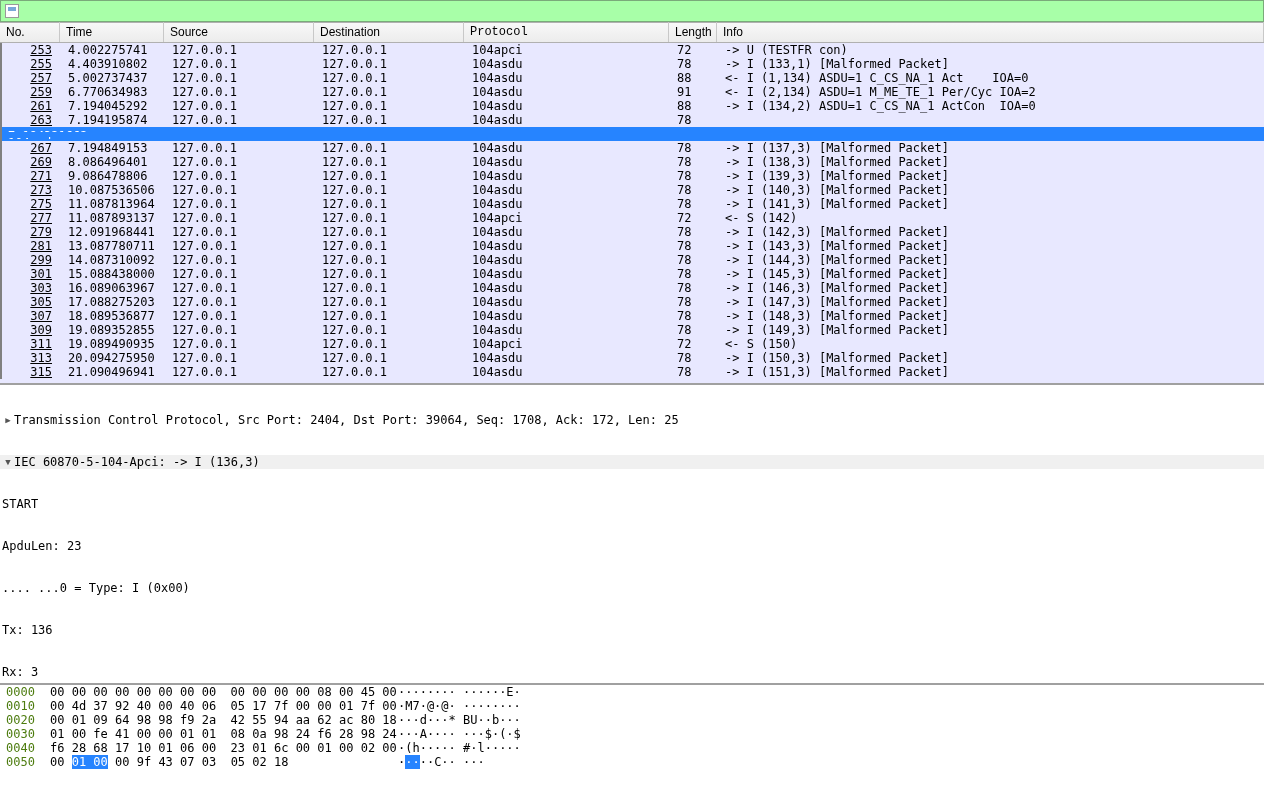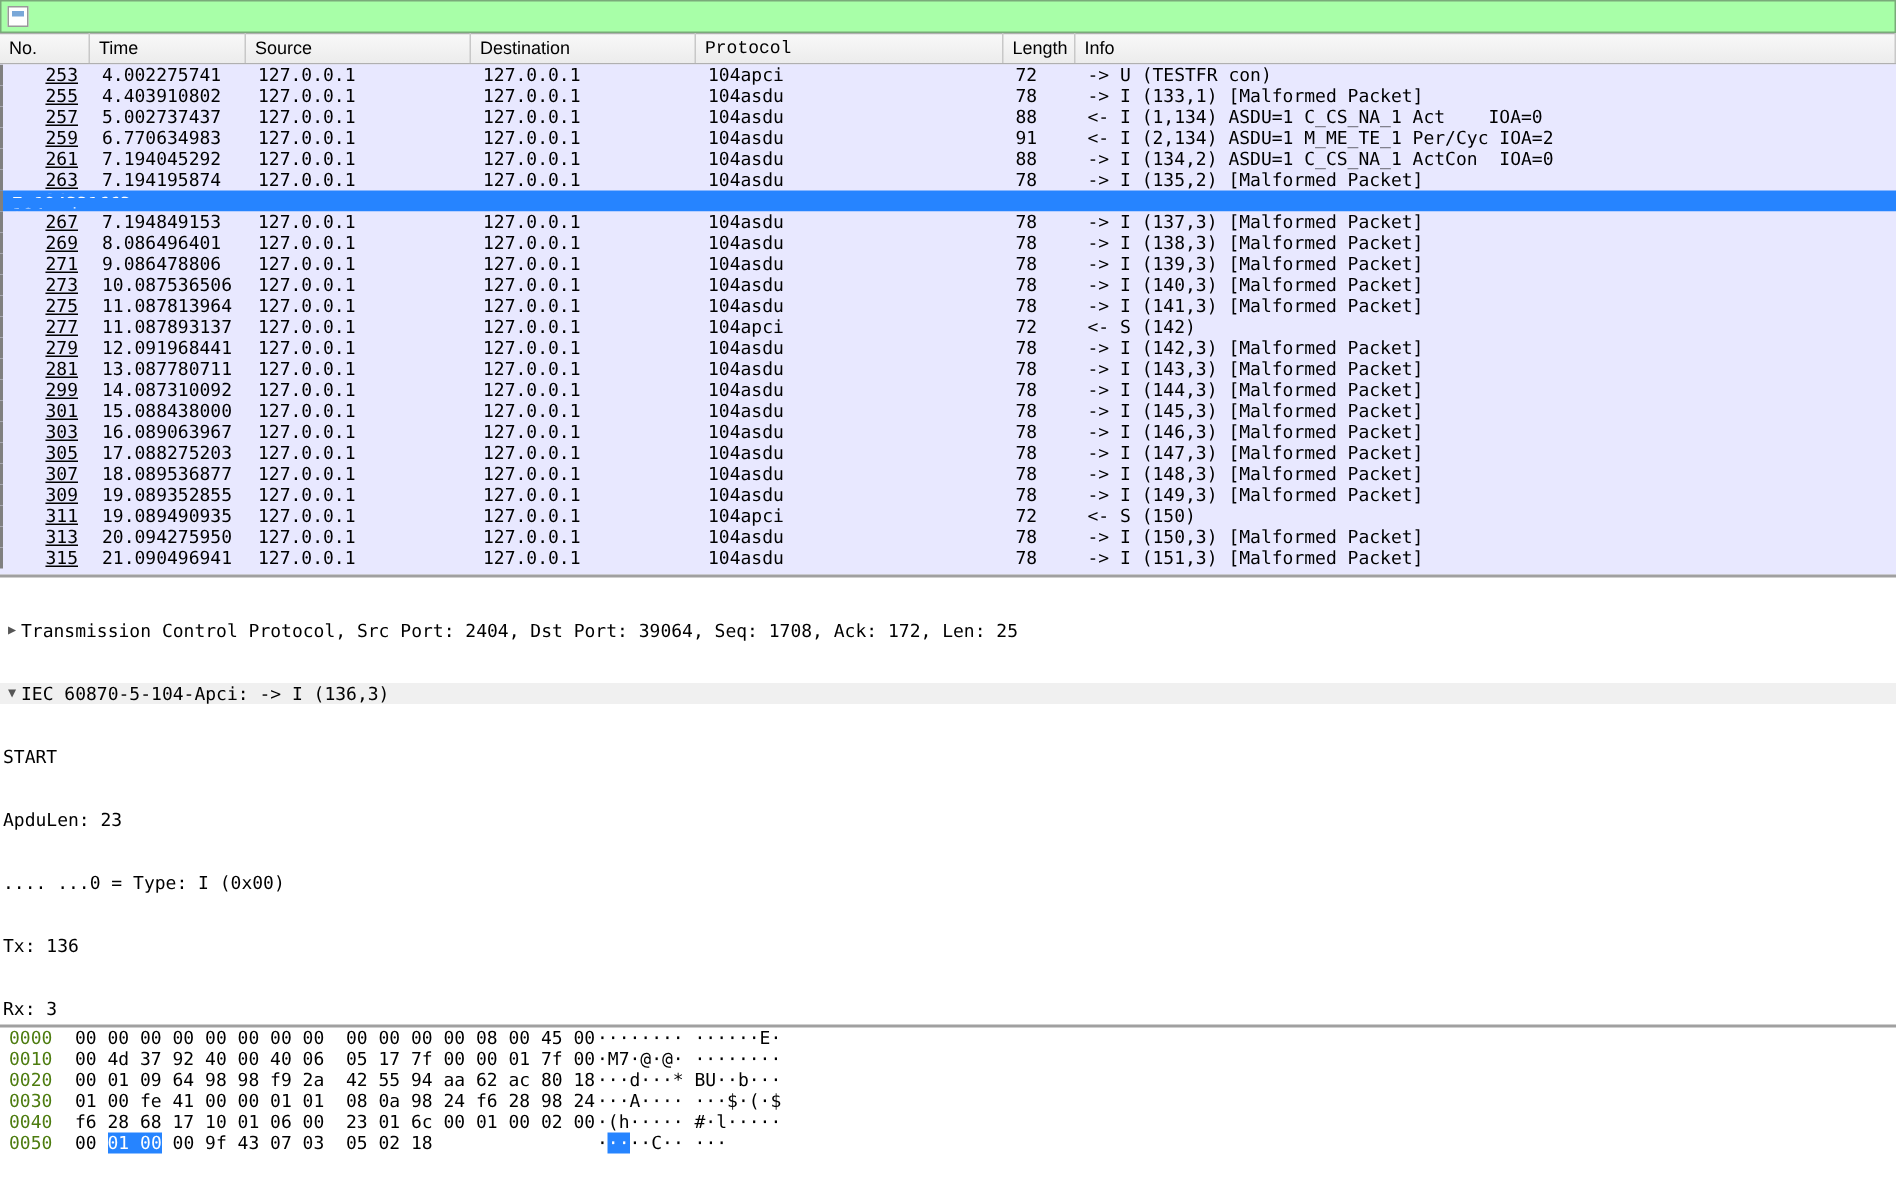--- a/index.html
+++ b/index.html
@@ -160,21 +160,21 @@
     <div class="col col-proto">Protocol</div>
     <div class="col col-len">Length</div>
     <div class="col col-info">Info</div>
   </div>
   <div class="plist-body" id="plist-body">
       <div class="prow"><div class="pcell c-no">253</div><div class="pcell c-time">4.002275741</div><div class="pcell c-src">127.0.0.1</div><div class="pcell c-dst">127.0.0.1</div><div class="pcell c-proto">104apci</div><div class="pcell c-len">72</div><div class="pcell c-info">-&gt; U (TESTFR con)</div></div>
       <div class="prow"><div class="pcell c-no">255</div><div class="pcell c-time">4.403910802</div><div class="pcell c-src">127.0.0.1</div><div class="pcell c-dst">127.0.0.1</div><div class="pcell c-proto">104asdu</div><div class="pcell c-len">78</div><div class="pcell c-info">-&gt; I (133,1) [Malformed Packet]</div></div>
       <div class="prow"><div class="pcell c-no">257</div><div class="pcell c-time">5.002737437</div><div class="pcell c-src">127.0.0.1</div><div class="pcell c-dst">127.0.0.1</div><div class="pcell c-proto">104asdu</div><div class="pcell c-len">88</div><div class="pcell c-info">&lt;- I (1,134) ASDU=1 C_CS_NA_1 Act    IOA=0</div></div>
       <div class="prow"><div class="pcell c-no">259</div><div class="pcell c-time">6.770634983</div><div class="pcell c-src">127.0.0.1</div><div class="pcell c-dst">127.0.0.1</div><div class="pcell c-proto">104asdu</div><div class="pcell c-len">91</div><div class="pcell c-info">&lt;- I (2,134) ASDU=1 M_ME_TE_1 Per/Cyc IOA=2</div></div>
       <div class="prow"><div class="pcell c-no">261</div><div class="pcell c-time">7.194045292</div><div class="pcell c-src">127.0.0.1</div><div class="pcell c-dst">127.0.0.1</div><div class="pcell c-proto">104asdu</div><div class="pcell c-len">88</div><div class="pcell c-info">-&gt; I (134,2) ASDU=1 C_CS_NA_1 ActCon  IOA=0</div></div>
-      <div class="prow"><div class="pcell c-no">263</div><div class="pcell c-time">7.194195874</div><div class="pcell c-src">127.0.0.1</div><div class="pcell c-dst">127.0.0.1</div><div class="pcell c-proto">104asdu</div><div class="pcell c-len">78</div><div class="pcell c-info">-&gt; I (135,2) [Malformed Packet]</div></div>
+      <div class="prow"><div class="pcell c-no">263</div><div class="pcell c-time">7.194195874</div><div class="pcell c-src">127.0.0.1</div><div class="pcell c-dst">127.0.0.1</div><div class="pcell c-proto">104asdu</div><div class="pcell c-len">78</div></div>
       <div class="prow selected"><div class="pcell c-no">265</div><div class="pcell c-time">7.194321662</div><div class="pcell c-src">127.0.0.1</div><div class="pcell c-dst">127.0.0.1</div><div class="pcell c-proto">104asdu</div><div class="pcell c-len">91</div><div class="pcell c-info">-&gt; I (136,3) ASDU=1 M_ME_TE_1 UkTypeId_NEGA IOA=2</div></div>
       <div class="prow"><div class="pcell c-no">267</div><div class="pcell c-time">7.194849153</div><div class="pcell c-src">127.0.0.1</div><div class="pcell c-dst">127.0.0.1</div><div class="pcell c-proto">104asdu</div><div class="pcell c-len">78</div><div class="pcell c-info">-&gt; I (137,3) [Malformed Packet]</div></div>
       <div class="prow"><div class="pcell c-no">269</div><div class="pcell c-time">8.086496401</div><div class="pcell c-src">127.0.0.1</div><div class="pcell c-dst">127.0.0.1</div><div class="pcell c-proto">104asdu</div><div class="pcell c-len">78</div><div class="pcell c-info">-&gt; I (138,3) [Malformed Packet]</div></div>
       <div class="prow"><div class="pcell c-no">271</div><div class="pcell c-time">9.086478806</div><div class="pcell c-src">127.0.0.1</div><div class="pcell c-dst">127.0.0.1</div><div class="pcell c-proto">104asdu</div><div class="pcell c-len">78</div><div class="pcell c-info">-&gt; I (139,3) [Malformed Packet]</div></div>
       <div class="prow"><div class="pcell c-no">273</div><div class="pcell c-time">10.087536506</div><div class="pcell c-src">127.0.0.1</div><div class="pcell c-dst">127.0.0.1</div><div class="pcell c-proto">104asdu</div><div class="pcell c-len">78</div><div class="pcell c-info">-&gt; I (140,3) [Malformed Packet]</div></div>
       <div class="prow"><div class="pcell c-no">275</div><div class="pcell c-time">11.087813964</div><div class="pcell c-src">127.0.0.1</div><div class="pcell c-dst">127.0.0.1</div><div class="pcell c-proto">104asdu</div><div class="pcell c-len">78</div><div class="pcell c-info">-&gt; I (141,3) [Malformed Packet]</div></div>
       <div class="prow"><div class="pcell c-no">277</div><div class="pcell c-time">11.087893137</div><div class="pcell c-src">127.0.0.1</div><div class="pcell c-dst">127.0.0.1</div><div class="pcell c-proto">104apci</div><div class="pcell c-len">72</div><div class="pcell c-info">&lt;- S (142)</div></div>
       <div class="prow"><div class="pcell c-no">279</div><div class="pcell c-time">12.091968441</div><div class="pcell c-src">127.0.0.1</div><div class="pcell c-dst">127.0.0.1</div><div class="pcell c-proto">104asdu</div><div class="pcell c-len">78</div><div class="pcell c-info">-&gt; I (142,3) [Malformed Packet]</div></div>
       <div class="prow"><div class="pcell c-no">281</div><div class="pcell c-time">13.087780711</div><div class="pcell c-src">127.0.0.1</div><div class="pcell c-dst">127.0.0.1</div><div class="pcell c-proto">104asdu</div><div class="pcell c-len">78</div><div class="pcell c-info">-&gt; I (143,3) [Malformed Packet]</div></div>
       <div class="prow"><div class="pcell c-no">299</div><div class="pcell c-time">14.087310092</div><div class="pcell c-src">127.0.0.1</div><div class="pcell c-dst">127.0.0.1</div><div class="pcell c-proto">104asdu</div><div class="pcell c-len">78</div><div class="pcell c-info">-&gt; I (144,3) [Malformed Packet]</div></div>

